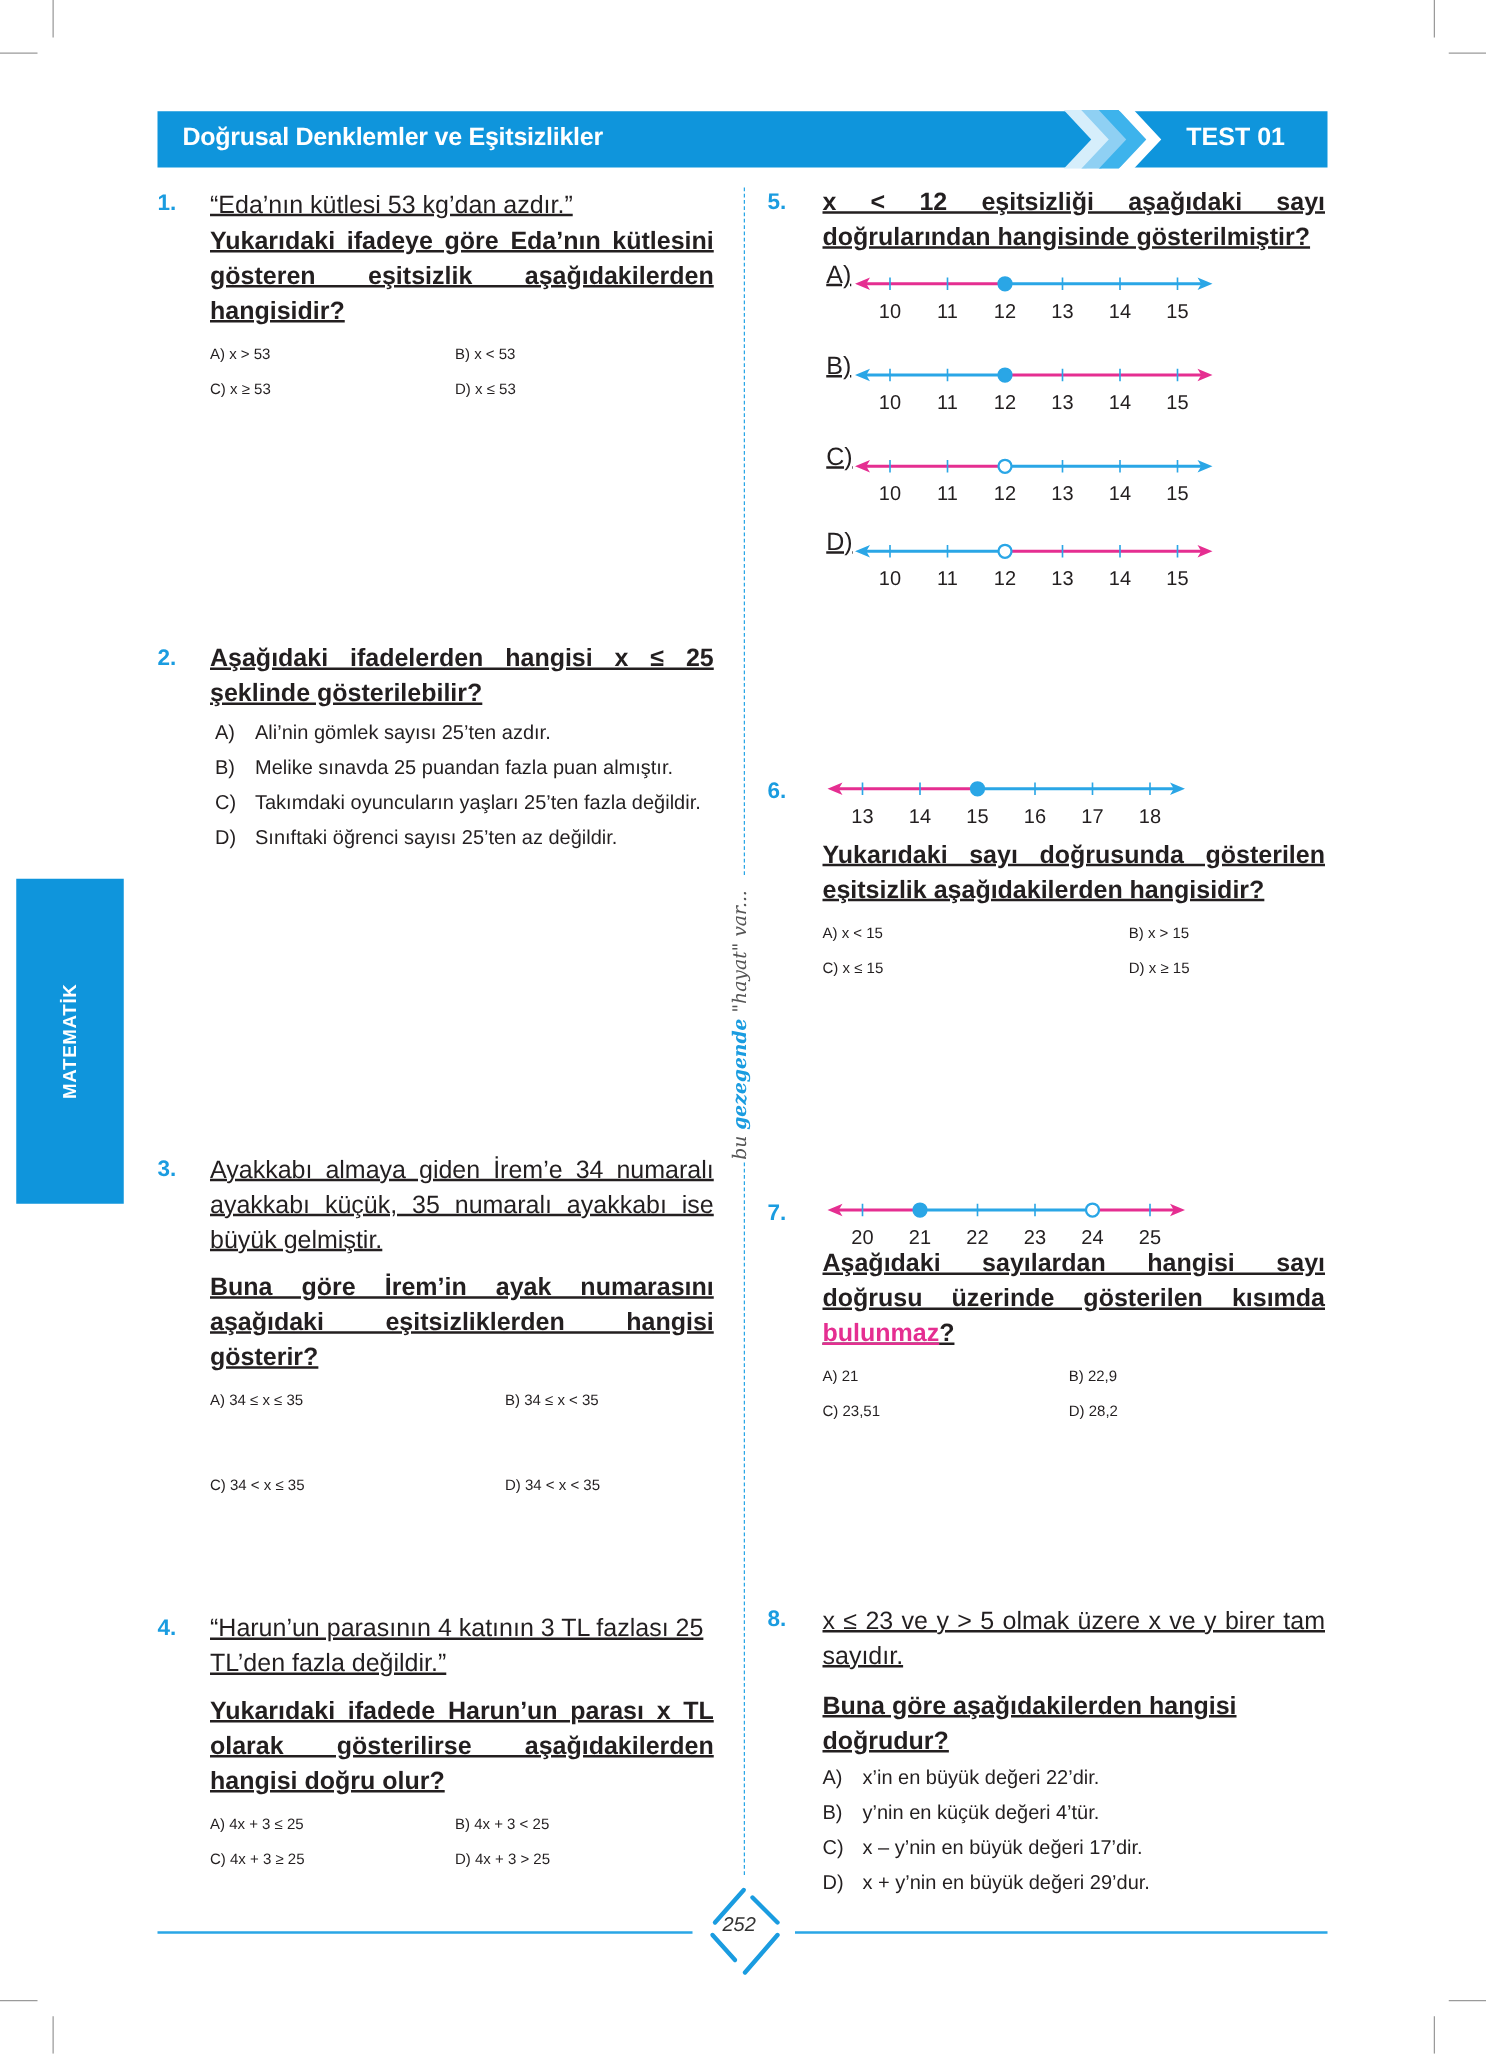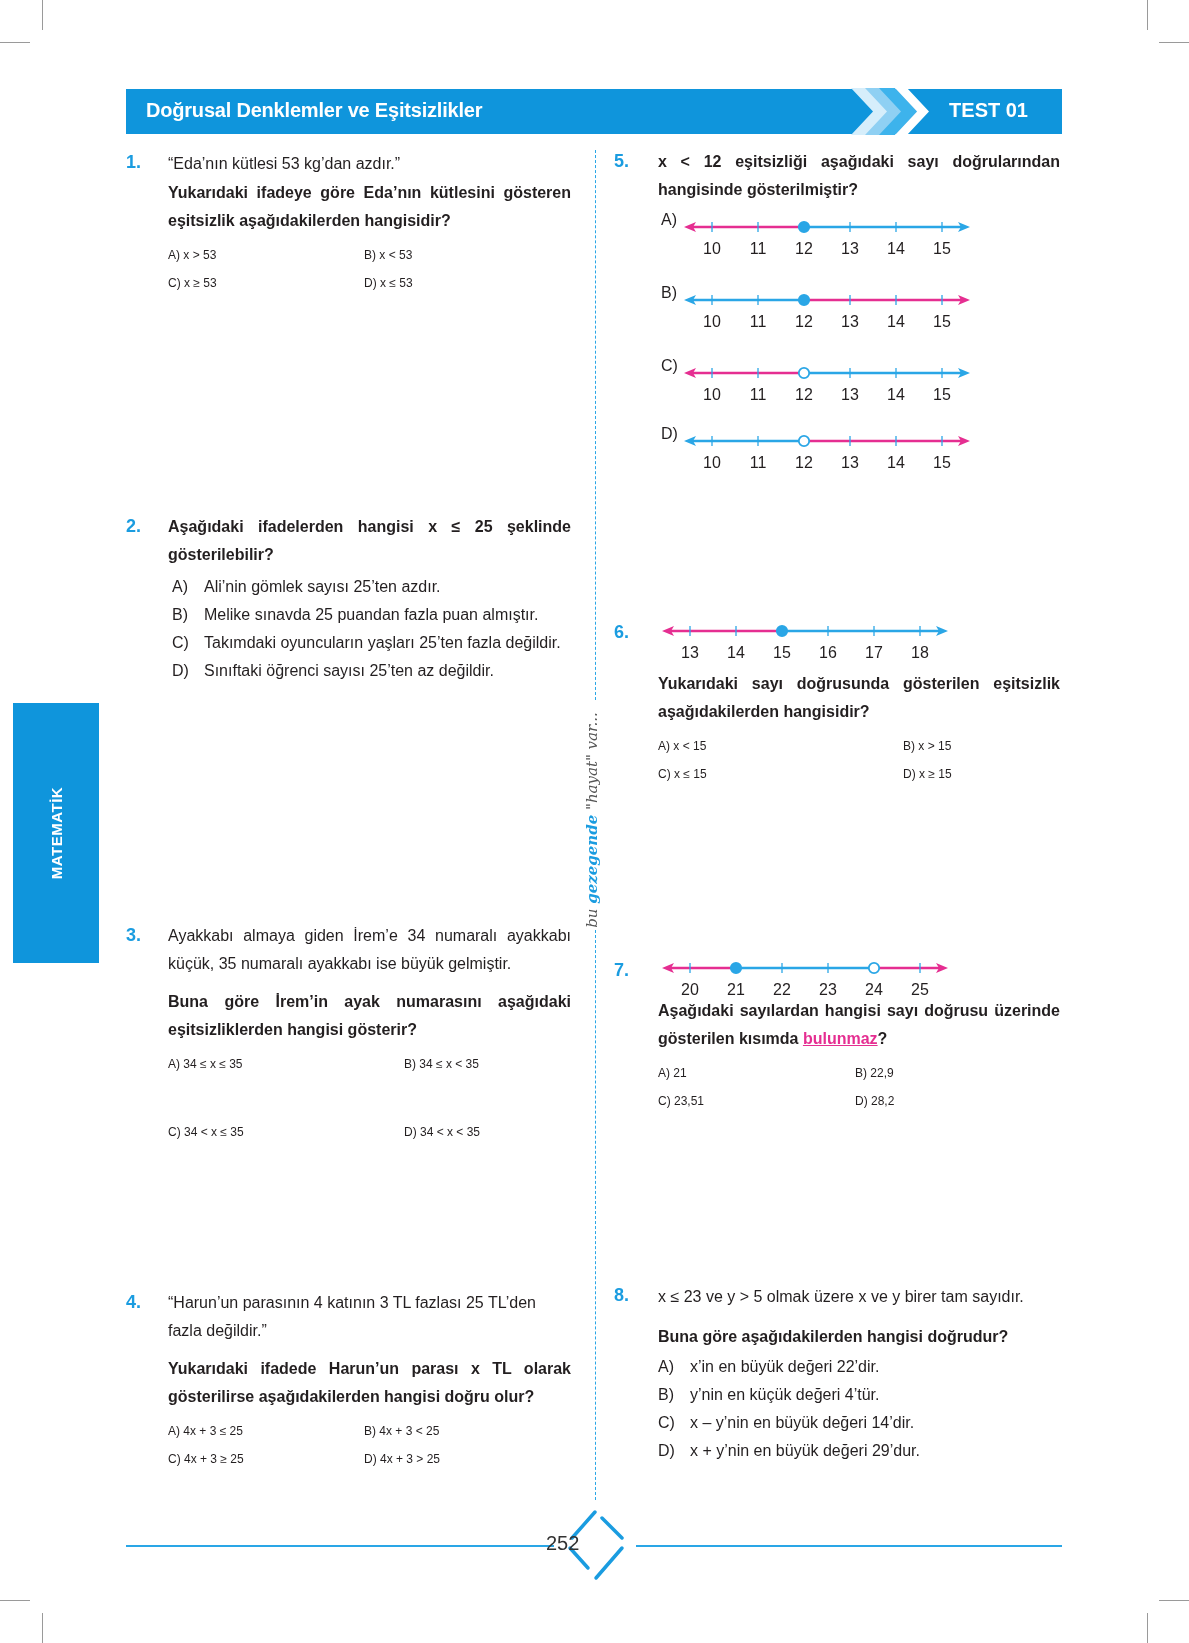--- a/index.html
+++ b/index.html
@@ -9,30 +9,30 @@
   .header .title{position:absolute;left:20px;top:10px;font-size:20px;font-weight:bold;color:#fff;letter-spacing:-0.2px;}
   .header .test{position:absolute;right:34px;top:10px;font-size:20px;font-weight:bold;color:#fff;}
   .header .chev{position:absolute;left:725px;top:-1px;width:110px;height:47px;}
   .side{position:absolute;left:13px;top:703px;width:86px;height:260px;background:#0f95dc;}
   .side span{position:absolute;left:50%;top:50%;transform:translate(-50%,-50%) rotate(-90deg);color:#fff;font-weight:bold;font-size:15px;white-space:nowrap;letter-spacing:0.5px;}
   .divider{position:absolute;left:595px;width:0;border-left:1.5px dashed #2aa6e6;}
   .slogan{position:absolute;left:592px;top:820px;transform:translate(-50%,-50%) rotate(-90deg);font-family:"DejaVu Serif",serif;font-style:italic;font-size:15px;color:#555;white-space:nowrap;}
   .slogan b{color:#1a9ce0;font-weight:bold;}
   .q{position:absolute;font-size:16px;line-height:28px;}
   .qn{position:absolute;color:#1a9ce0;font-weight:bold;font-size:18px;}
-  .txt{font-size:16px;line-height:28px;}
+  .txt{font-size:20px;line-height:28px;text-decoration:underline;}
   .bold{font-weight:bold;}
   .just{text-align:justify;}
   .opts2{display:grid;grid-template-columns:196px 200px;row-gap:0;font-size:12px;line-height:28px;}
   .optl{display:flex;font-size:16px;line-height:28px;}
   .optl .l{width:32px;flex:none;}
   .pink{color:#e52e91;text-decoration:underline;text-decoration-color:#e52e91;}
   svg text{font-family:"Liberation Sans",sans-serif;}
   .footline{position:absolute;top:1545px;height:1.5px;background:#2aa6e6;}
-  .pagenum{position:absolute;left:546px;top:1532px;font-size:20px;color:#333;}
+  .pagenum{position:absolute;left:578px;top:1532px;font-size:16px;color:#333;font-style:italic;}
 </style>
 </head>
 <body>
 
 <div class="crop" style="left:42px;top:0;width:1px;height:30px;"></div>
 <div class="crop" style="left:0;top:42px;width:30px;height:1px;"></div>
 <div class="crop" style="left:1147px;top:0;width:1px;height:30px;"></div>
 <div class="crop" style="left:1159px;top:42px;width:30px;height:1px;"></div>
 <div class="crop" style="left:42px;top:1613px;width:1px;height:30px;"></div>
 <div class="crop" style="left:0;top:1600px;width:30px;height:1px;"></div>
@@ -278,21 +278,21 @@
     <div class="optl">
         <span class="l">A)</span>
         <span>x’in en büyük değeri 22’dir.</span>
       </div>
     <div class="optl">
         <span class="l">B)</span>
         <span>y’nin en küçük değeri 4’tür.</span>
       </div>
     <div class="optl">
         <span class="l">C)</span>
-        <span>x – y’nin en büyük değeri 14’dir.</span>
+        <span>x – y’nin en büyük değeri 17’dir.</span>
       </div>
     <div class="optl">
         <span class="l">D)</span>
         <span>x + y’nin en büyük değeri 29’dur.</span>
       </div>
   </div>
 </div>
 
 <div class="footline" style="left:126px;width:428px;"></div>
 <div class="footline" style="left:636px;width:426px;"></div>

